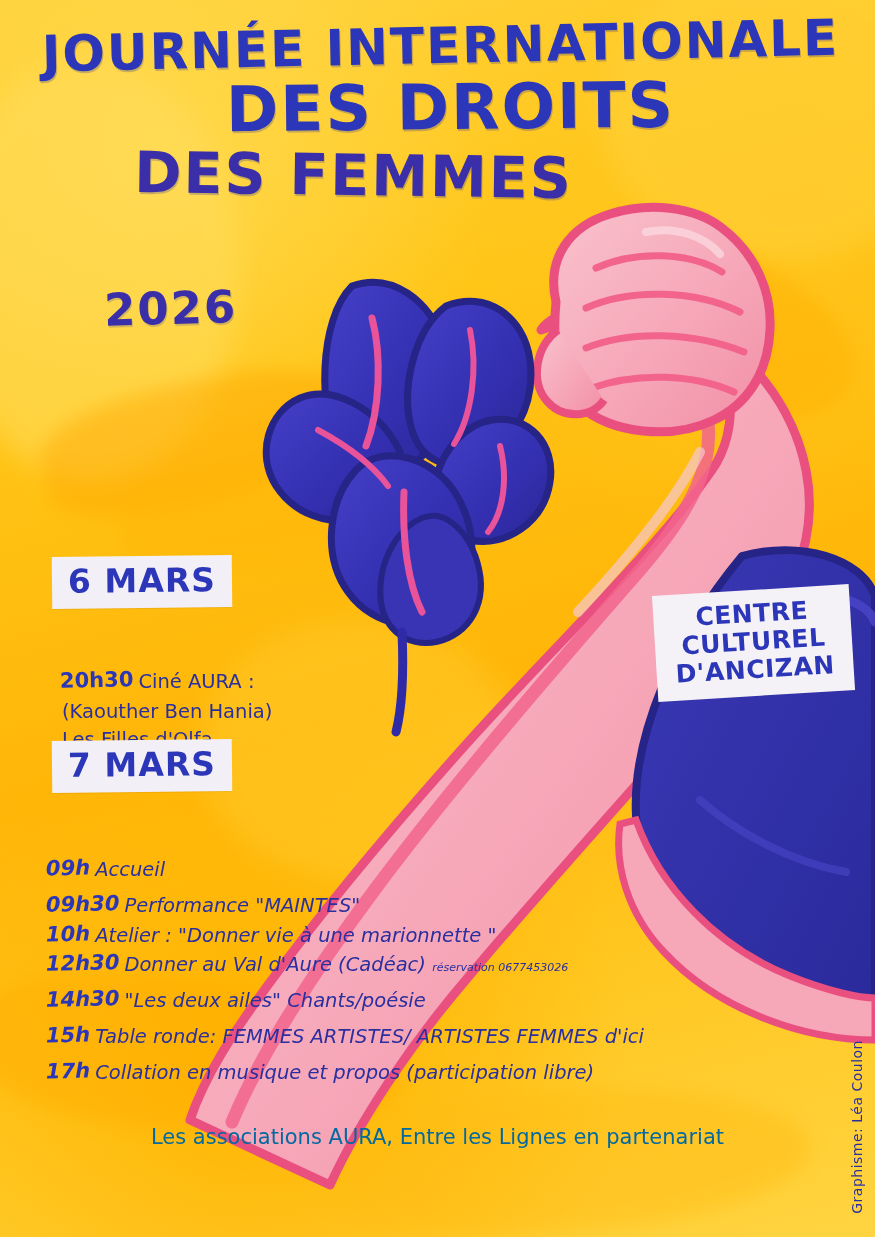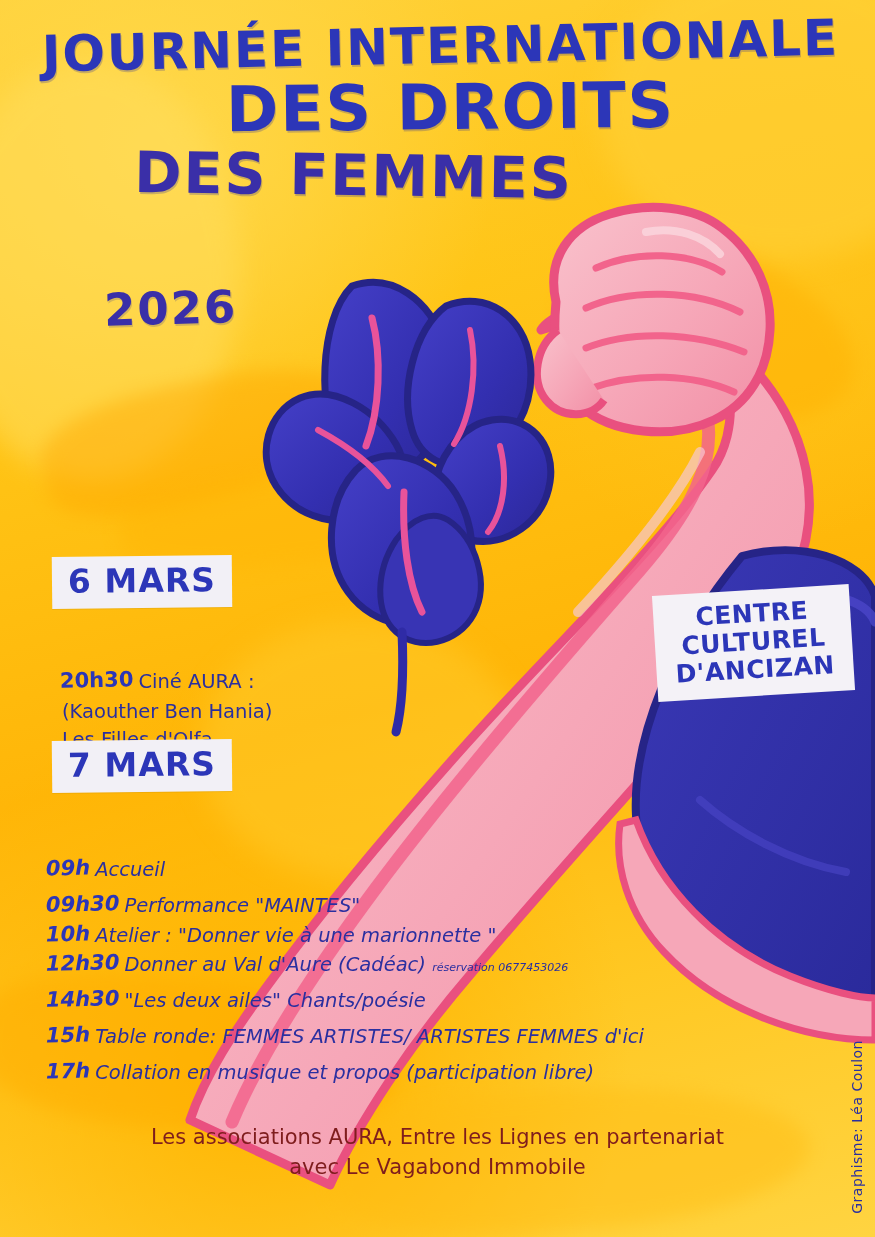--- a/index.html
+++ b/index.html
@@ -144,21 +144,21 @@
     transform: rotate(-3.5deg);
     z-index: 7;
   }
 
   
   #footer {
     position: absolute;
     left: 0; right: 0;
     top: 1122px;
     text-align: center;
-    color: #7f1d1d;
+    color: #0369a1;
     font-size: 21px;
     line-height: 1.45;
     z-index: 7;
   }
   #footer .l2 { display: block; }
 
   
   #credit {
     position: absolute;
     right: 10px;
@@ -319,18 +319,17 @@
   </div>
 
   <div id="centre">
     <div>CENTRE</div>
     <div>CULTUREL</div>
     <div>D'ANCIZAN</div>
   </div>
 
   <div id="footer">
     <span class="l1">Les associations AURA, Entre les Lignes en partenariat</span>
-    <span class="l2">avec Le Vagabond Immobile</span>
   </div>
 
   <div id="credit">Graphisme: Léa Coulon</div>
 
 </div>
 
 </body></html>

